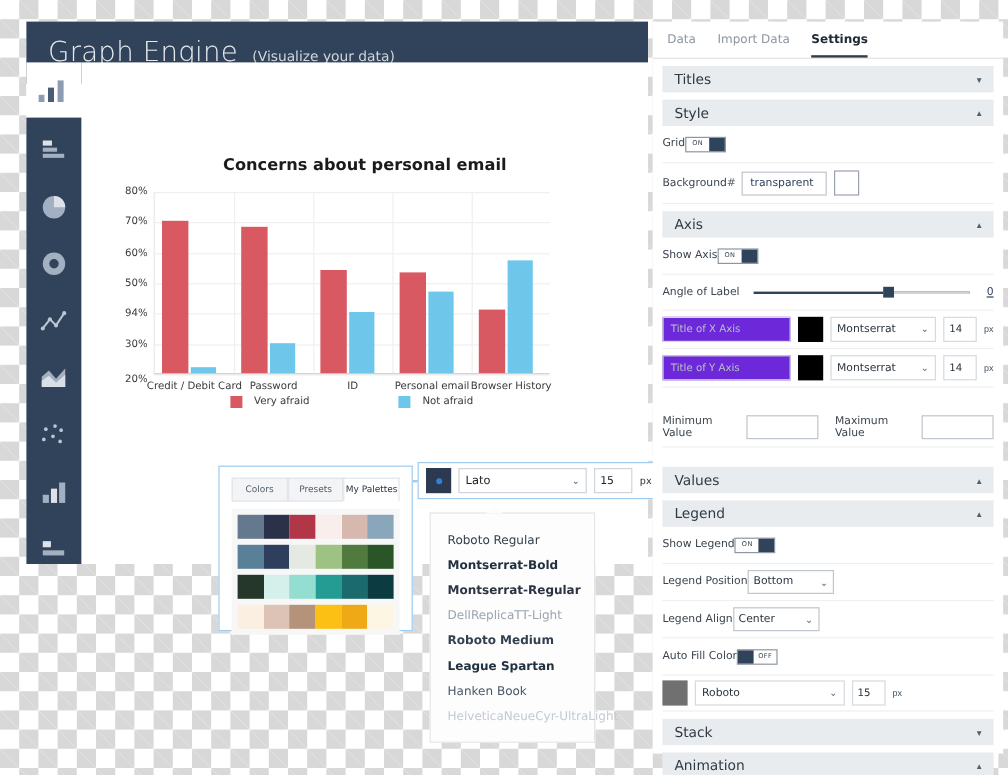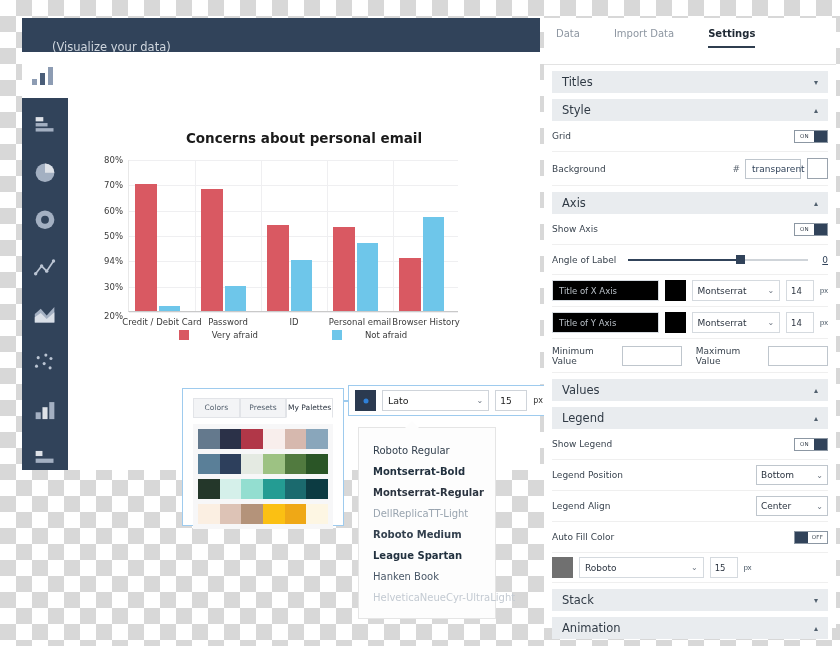--- a/index.html
+++ b/index.html
@@ -72,21 +72,21 @@
   .xtick{
     position:absolute; top:calc(100% + 6px); transform:translateX(-50%);
     font-size:8.5px; color:#3a3a3a; white-space:nowrap;
     font-family:"DejaVu Sans", sans-serif;
   }
   .bar{ position:absolute; bottom:0; }
   #legend{
     position:absolute; left:60px; top:278px; width:330px;
     display:flex; justify-content:center; gap:74px;
   }
-  .leg-item{ display:flex; align-items:flex-end; gap:23px; }
+  .leg-item{ display:flex; align-items:flex-end; gap:10px; }
   .leg-sw{ width:10px; height:10px; display:block; }
   .leg-tx{ font-size:8.5px; color:#3a3a3a; font-family:"DejaVu Sans", sans-serif; }
 
   
   #palette{
     position:absolute; left:182px; top:388px; width:162px; height:138px;
     background:#ffffff; border:1.5px solid #9ecbee;
   }
   #palette-tabs{ display:flex; padding:9px 10px 0 10px; gap:0; }
   .ptab{
@@ -143,40 +143,40 @@
   
   .leader{ position:absolute; background:#9ecbee; }
   .dot{ position:absolute; width:7px; height:7px; border-radius:50%; background:#2f80d8; }
 
   
   #panel{
     position:absolute; left:544px; top:18px; width:292px; height:610px;
     background:#ffffff;
   }
   #tabs{
-    display:flex; gap:34px; padding:10px 12px 16px 12px;
+    display:flex; gap:18px; padding:10px 12px 0 12px;
     border-bottom:1px solid #e3e3e3;
   }
   .tab{
     font-size:10px; color:#8d96a1; padding-bottom:7px;
     font-family:"DejaVu Sans", sans-serif;
   }
   .tab.active{ color:#202a35; border-bottom:2.5px solid #2f3e4f; font-weight:bold; }
 
   .sec-head{
     margin:6px 8px 0 8px; height:22px; background:#e9ecef;
     display:flex; align-items:center; justify-content:space-between;
     padding:0 10px; font-size:11.5px; color:#303a45;
     font-family:"DejaVu Sans", sans-serif;
   }
   .caret{ font-size:8px; color:#51606e; }
 
   .row{
     margin:0 8px; min-height:31px; display:flex; align-items:center;
-    justify-content:space-between; border-bottom:1px solid #efefef;
+    justify-content:flex-start; border-bottom:1px solid #efefef;
     font-size:9px; color:#3a444f; font-family:"DejaVu Sans", sans-serif;
   }
   .row-label{ font-size:9px; color:#3a444f; }
 
   .toggle{
     width:34px; height:13px; border:1px solid #8c97a3; display:flex;
     align-items:center; background:#fff;
   }
   .toggle .tlab{ font-size:5.5px; color:#3a444f; flex:1; text-align:center; letter-spacing:.3px;}
   .toggle .knob{ width:13px; height:100%; background:#31435a; }
@@ -194,40 +194,40 @@
   .track{ flex:1; height:2px; background:#31435a; position:relative; }
   .track .half{ position:absolute; left:60%; right:0; top:0; height:2px; background:#cfd4d9; }
   .knob-sq{ position:absolute; left:60%; top:-4px; width:9px; height:9px; background:#31435a; }
   .angle-val{ font-size:9px; color:#31435a; text-decoration:underline; width:10px; text-align:right;}
 
   .fontrow{
     margin:0 8px; height:32px; display:flex; align-items:center; gap:6px;
     border-bottom:1px solid #efefef;
   }
   .title-input{
-    flex:1.45; height:21px; border:1px solid #d5dadf; background:#000000;
+    flex:1.45; height:21px; border:1px solid #d5dadf; background:#6d28d9;
     display:flex; align-items:center; padding:2px 6px;
     font-size:8.5px; color:#b9c0c7; font-family:"DejaVu Sans", sans-serif;
   }
   .black-sw{ width:21px; height:21px; background:#000000; }
   .sel{
     flex:1.2; height:21px; border:1px solid #d5dadf; background:#fff;
     display:flex; align-items:center; justify-content:space-between;
     padding:0 5px; font-size:9px; color:#2b3440;
     font-family:"DejaVu Sans", sans-serif;
   }
   .numbox{
     width:28px; height:21px; border:1px solid #d5dadf; background:#fff;
     display:flex; align-items:center; padding-left:4px;
     font-size:8.5px; color:#2b3440; font-family:"DejaVu Sans", sans-serif;
   }
   .pxlab{ font-size:7.5px; color:#41505f; }
 
   .minmax{
-    margin:0 8px; height:34px; display:flex; align-items:center;
+    margin:16px 8px; height:34px; display:flex; align-items:center;
     border-bottom:1px solid #efefef; font-size:9px; color:#3a444f;
     font-family:"DejaVu Sans", sans-serif;
   }
   .mm-input{ width:66px; height:20px; border:1px solid #bfc6cd; background:#fff; margin-left:8px; }
 
   .drop{
     width:72px; height:20px; border:1px solid #bfc6cd; background:#fff;
     display:flex; align-items:center; justify-content:space-between;
     padding:0 4px; font-size:9px; color:#2b3440;
     font-family:"DejaVu Sans", sans-serif;
@@ -236,20 +236,21 @@
     margin:0 8px; height:30px; display:flex; align-items:center; gap:6px;
     border-bottom:1px solid #efefef;
   }
   .gray-sw{ width:21px; height:21px; background:#707070; }
 </style>
 </head>
 <body>
 
 <div id="app-window">
   <div id="app-header">
+    <span id="app-title">Graph Engine</span>
     <span id="app-subtitle">(Visualize your data)</span>
   </div>
 </div>
 
 <div id="logo-area" style="left:22px">
   <svg width="26" height="20" viewBox="0 0 26 20">
     <rect x="0" y="14" width="5" height="6" fill="#8d9cb3"></rect>
     <rect x="8" y="8" width="5" height="12" fill="#4a5d78"></rect>
     <rect x="16" y="2" width="5" height="18" fill="#8d9cb3"></rect>
   </svg>
@@ -440,21 +441,21 @@
     <div class="toggle">
       <span class="tlab">ON</span>
       <span class="knob"></span>
     </div>
   </div>
 
   <div class="row" style="min-height:34px">
     <span class="row-label">Background</span>
     <div style="display:flex;align-items:center;">
       <span class="hashmark">#</span>
-      <div class="txtbox" style="width:56px">transparent</div>
+      <div class="txtbox" style="width:71px">transparent</div>
       <div class="swatch-box"></div>
     </div>
   </div>
 
   <div class="sec-head">
     <span>Axis</span>
     <span class="caret">▴</span>
   </div>
 
   <div class="row">

